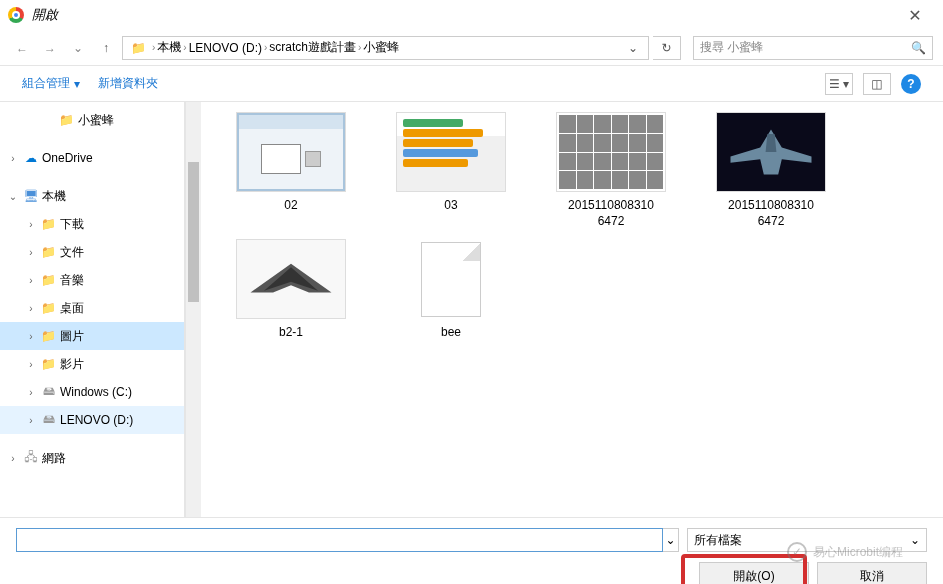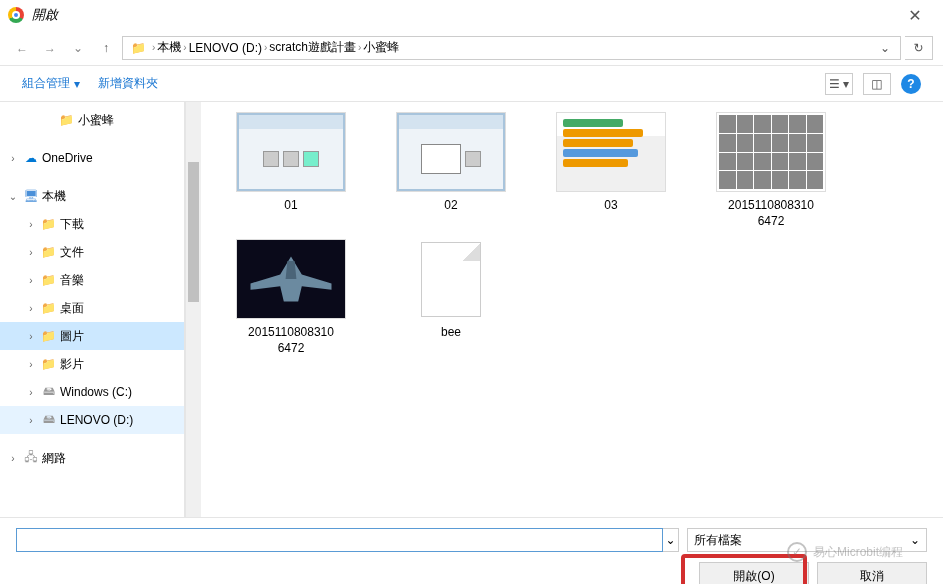--- a/index.html
+++ b/index.html
@@ -92,20 +92,24 @@
     <span>本機</span>
     <span class="bc-sep">›</span>
     <span>LENOVO (D:)</span>
     <span class="bc-sep">›</span>
     <span>scratch遊戲計畫</span>
     <span class="bc-sep">›</span>
     <span>小蜜蜂</span>
     <span class="bc-drop">⌄</span>
   </div>
   <div class="refresh">↻</div>
+  <div class="search">
+    <span>搜尋 小蜜蜂</span>
+    <span>🔍</span>
+  </div>
 </div>
 
 <div class="toolbar">
   <div class="tb-item">
       <span>組合管理</span>
       <span>▾</span>
     </div>
   <div class="tb-item">新增資料夾</div>
   <div class="tb-right">
     <div class="view-btn">☰ ▾</div>
@@ -177,33 +181,20 @@
       <div class="tree-row" style="padding-left: 6px;">
         <span class="expand">›</span>
         <span class="t-icon t-drive">🖧</span>
         <span>網路</span>
       </div>
     </div>
   <div class="scroll">
       <div class="scroll-thumb"></div>
     </div>
   <div class="content" id="content">
-      <div class="item">
-        <div class="thumb">
-          <div class="screenshot">
-            <div class="sshdr"></div>
-            <div class="ssbody">
-              <div class="ssitem"></div>
-              <div class="ssitem"></div>
-              <div class="ssitem" style="background:#7ec"></div>
-            </div>
-          </div>
-        </div>
-        <div class="item-label">01</div>
-      </div>
       <div class="item">
         <div class="thumb">
           <div class="screenshot">
             <div class="sshdr"></div>
             <div class="ssbody">
               <div style="width:40px;height:30px;background:#fff;border:1px solid #888"></div>
               <div class="ssitem"></div>
             </div>
           </div>
         </div>
@@ -255,20 +246,29 @@
       <div class="item">
         <div class="thumb">
           <div class="fighter">
             <svg viewBox="0 0 100 60">
               <path fill="#6b8aa0" d="M50 5 L62 25 L95 35 L95 42 L62 38 L58 55 L42 55 L38 38 L5 42 L5 35 L38 25 Z"></path>
               <path fill="#4a6478" d="M46 10 L54 10 L56 30 L44 30 Z"></path>
             </svg>
           </div>
         </div>
         <div class="item-label">2015110808310<br>6472</div>
+      </div>
+      <div class="item">
+        <div class="thumb">
+          <svg class="stealth" viewBox="0 0 100 50">
+            <path fill="#555" d="M50 8 L95 40 L70 40 L50 32 L30 40 L5 40 Z"></path>
+            <path fill="#333" d="M50 12 L80 38 L50 28 L20 38 Z"></path>
+          </svg>
+        </div>
+        <div class="item-label">b2-1</div>
       </div>
       <div class="item">
         <div class="thumb file">
           <div class="file-icon"></div>
         </div>
         <div class="item-label">bee</div>
       </div>
     </div>
 </div>
 

